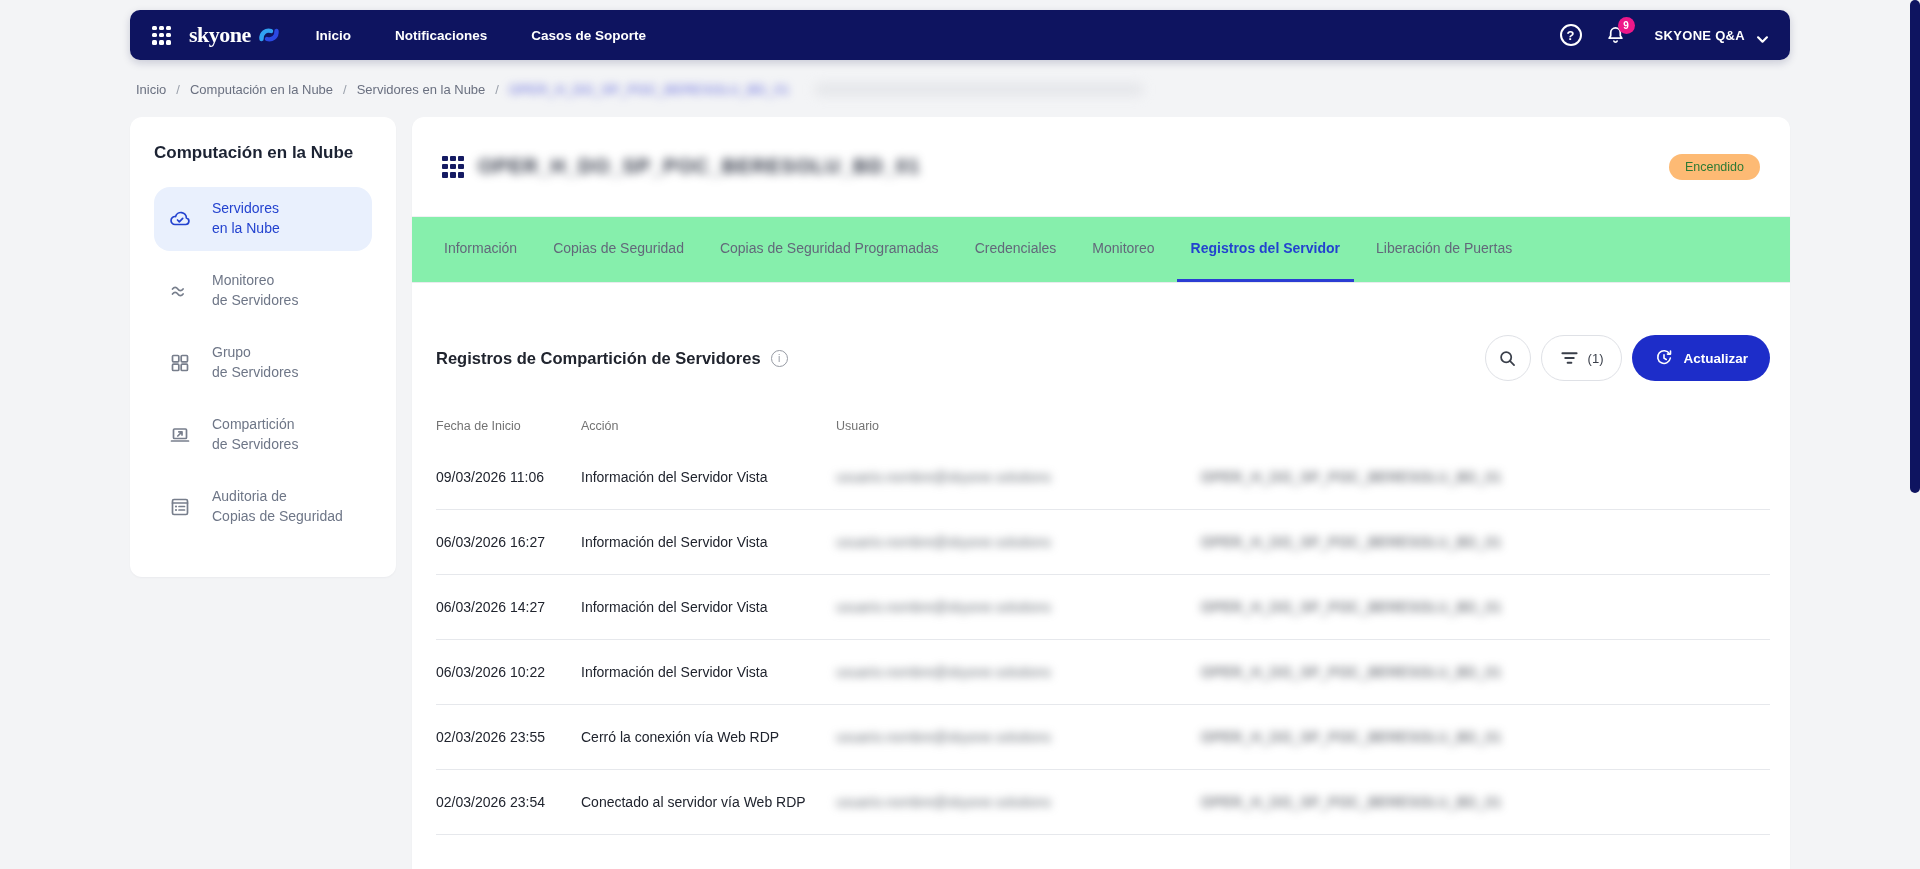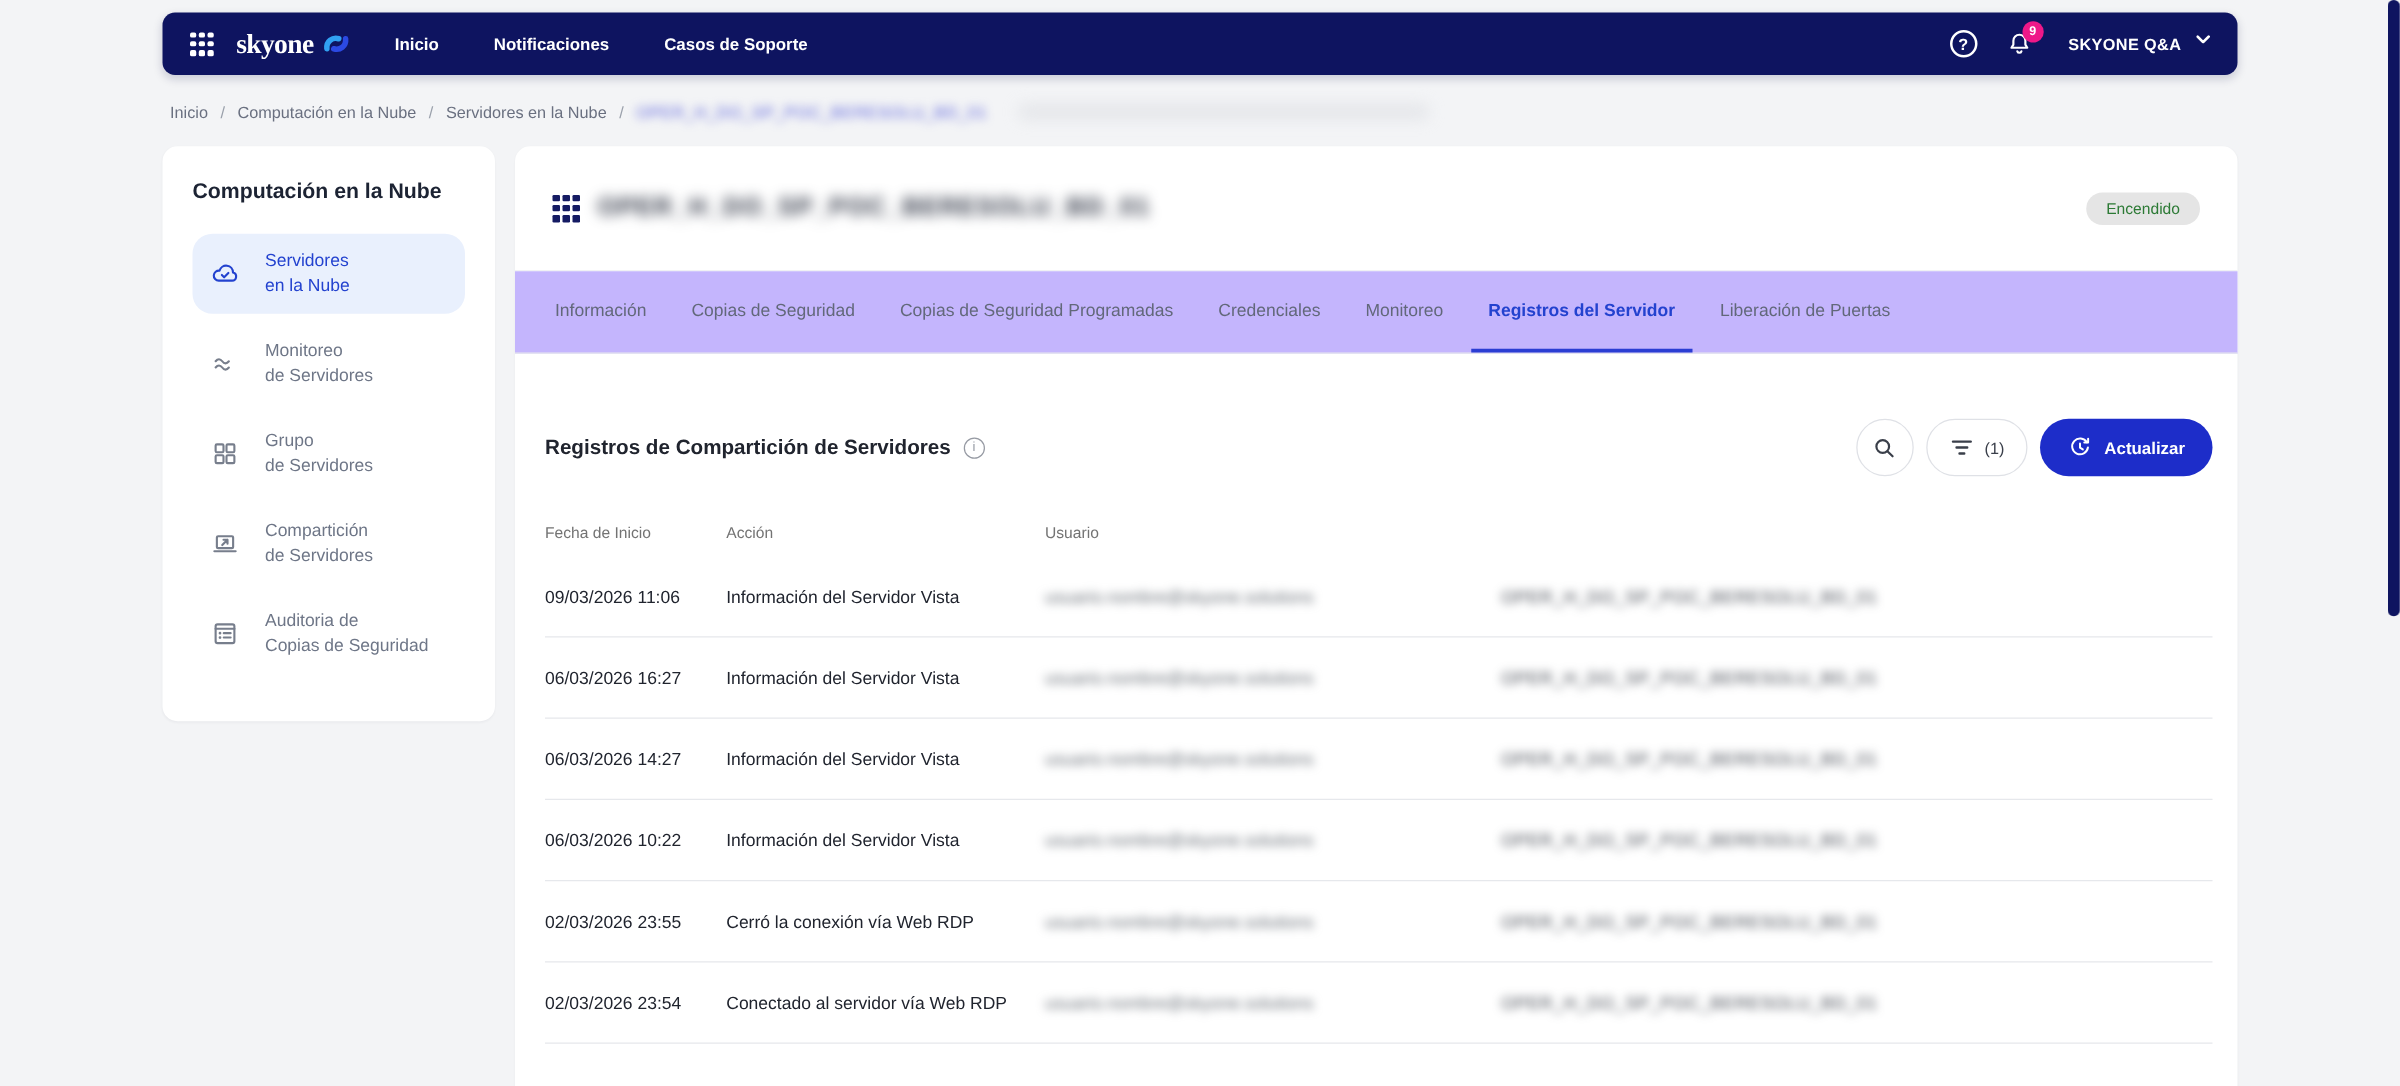--- a/index.html
+++ b/index.html
@@ -22,21 +22,21 @@
   .nav-link { background:none; border:none; color:#fff; font-size:13.5px; font-weight:600;
     cursor:pointer; font-family:inherit; }
   .nav-spacer { flex:1; }
   .icon-btn { background:none; border:none; cursor:pointer; display:flex; align-items:center;
     position:relative; margin-left:22px; }
   .help-circle { width:22px; height:22px; border:2px solid #fff; border-radius:50%;
     color:#fff; font-size:13px; font-weight:700; display:flex; align-items:center; justify-content:center; }
   .bell-badge { position:absolute; top:-7px; right:-8px; min-width:17px; height:17px;
     background:#ee1889; border-radius:50%; color:#fff; font-size:10px; font-weight:700;
     display:flex; align-items:center; justify-content:center; }
-  .account { display:flex; align-items:flex-start; gap:12px; margin-left:28px; cursor:pointer; }
+  .account { display:flex; align-items:flex-end; gap:12px; margin-left:28px; cursor:pointer; }
   .account-label { color:#fff; font-size:13px; font-weight:700; letter-spacing:.3px; }
 
   
   .breadcrumb { display:flex; align-items:center; gap:10px; margin:22px 0 0 6px; font-size:13px; }
   .bc-link { color:#6a7080; text-decoration:none; cursor:pointer; }
   .bc-sep { color:#9aa0ab; }
   .bc-redacted { color:#5a61db; filter:blur(4px); user-select:none; letter-spacing:.5px; }
   .bc-smear { width:330px; height:13px; margin-left:14px; background:#d9dbe0; filter:blur(6px);
     opacity:.55; border-radius:6px; }
 
@@ -55,26 +55,26 @@
   .side-item.active .side-label { color:#2342cf; }
 
   
   .card { flex:1; background:#fff; border-radius:12px; min-height:780px;
     box-shadow:0 1px 2px rgba(20,25,60,.04); }
   .card-head { display:flex; align-items:center; height:100px; padding:0 30px;
     border-bottom:1px solid #f0f1f4; }
   .server-name { font-size:20px; font-weight:700; color:#2a3040; margin-left:14px;
     filter:blur(5px); letter-spacing:1px; user-select:none; }
   .head-spacer { flex:1; }
-  .status-badge { background:#e5e5e5; color:#2c7a35; font-size:12.5px; font-weight:500;
+  .status-badge { background:#fdba74; color:#2c7a35; font-size:12.5px; font-weight:500;
     padding:6px 16px; border-radius:15px; }
 
   
   .tabs { display:flex; align-items:stretch; height:66px; padding:0 18px; gap:8px;
-    background:#c4b5fd; border-bottom:1px solid #e9ebee; }
+    background:#86efac; border-bottom:1px solid #e9ebee; }
   .tab { background:none; border:none; border-bottom:3px solid transparent; padding:0 14px;
     font-size:14px; color:#62687a; cursor:pointer; font-family:inherit; }
   .tab.active { color:#2342cf; font-weight:600; border-bottom-color:#2b3dd3; }
 
   
   .logs-head { display:flex; align-items:center; padding:52px 20px 0 24px; }
   .logs-title { font-size:16.5px; font-weight:600; color:#20242e; }
   .info-icon { width:17px; height:17px; border:1.5px solid #969aa3; border-radius:50%;
     color:#969aa3; font-size:10.5px; display:inline-flex; align-items:center; justify-content:center;
     margin-left:10px; cursor:pointer; background:none; }

